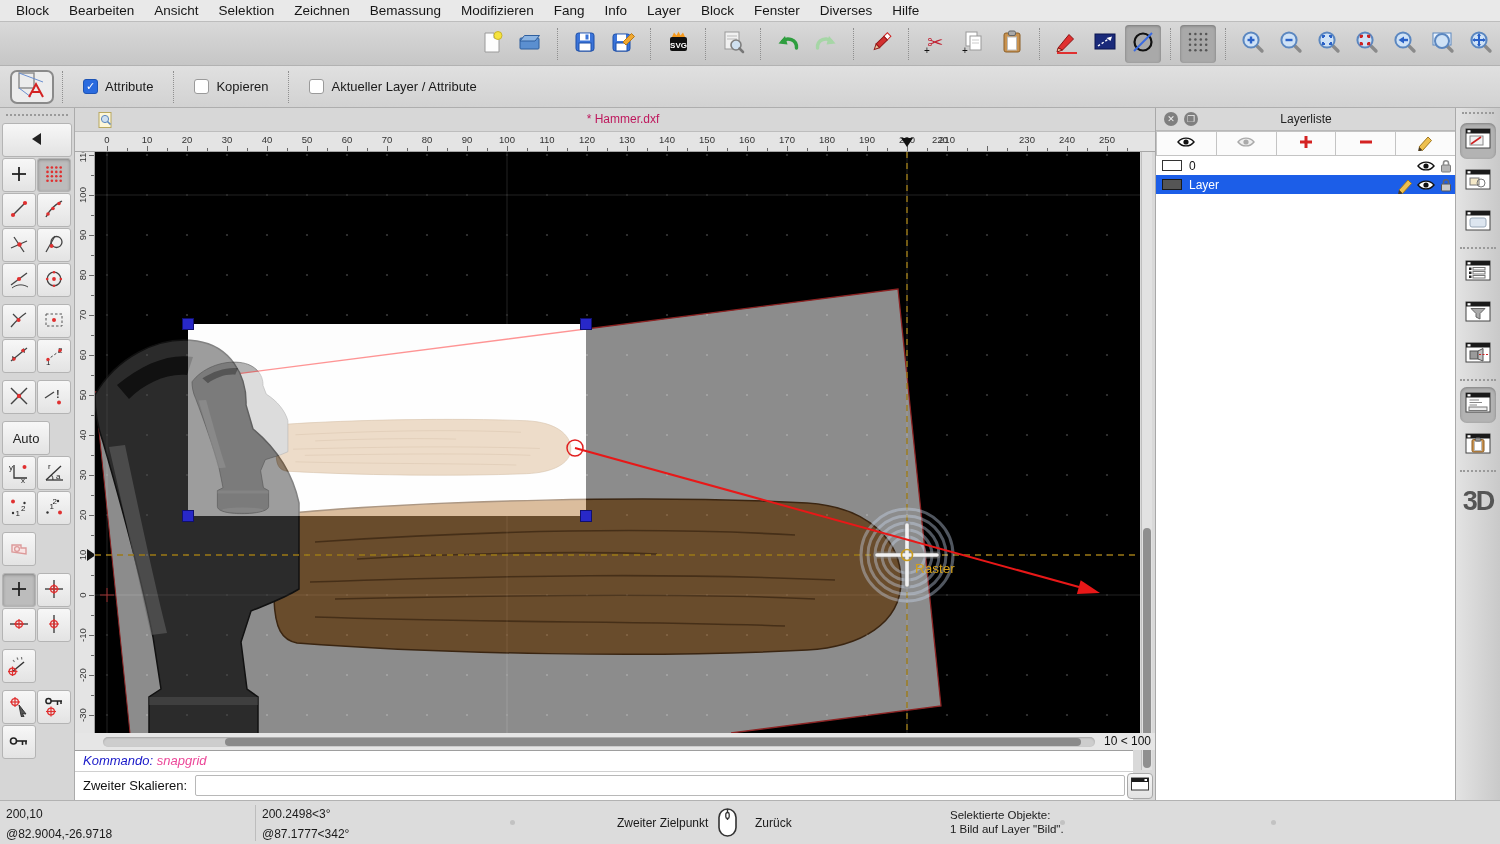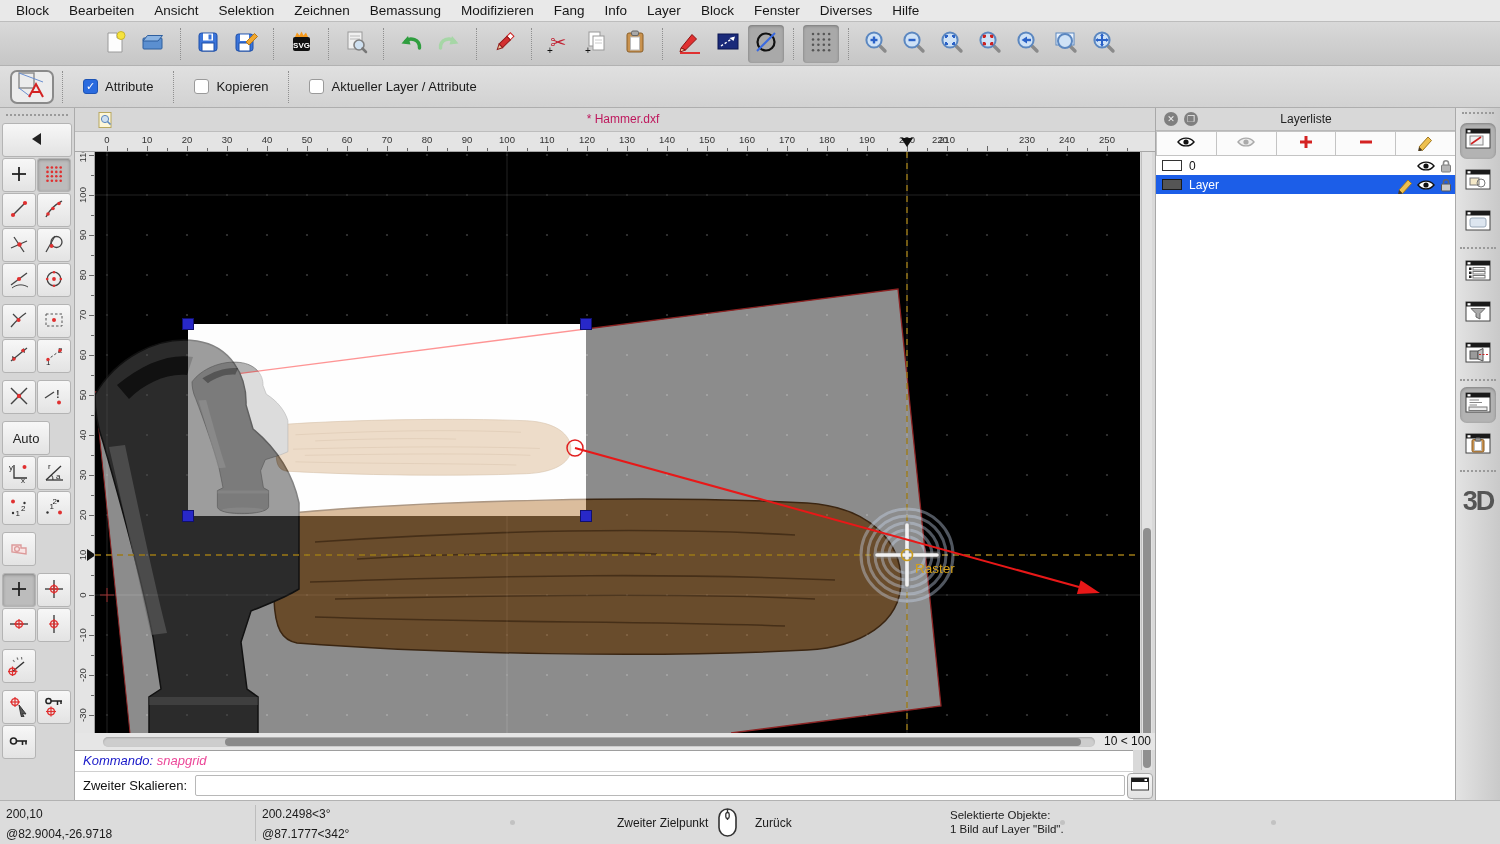--- a/index.html
+++ b/index.html
@@ -7,21 +7,21 @@
   .app { position:relative; width:1500px; height:844px; background:#d4d4d4; overflow:hidden; }
 
   
   .menubar { position:absolute; left:0; top:0; width:1500px; height:22px; background:#e9e9e9;
     border-bottom:1px solid #bdbdbd; display:flex; align-items:center; padding-left:6px; }
   .menu-item { font-size:13.5px; color:#161616; padding:0 10px; height:22px; line-height:22px; cursor:default; }
 
   
   .toolbar-main { position:absolute; left:0; top:22px; width:1500px; height:44px;
     background:linear-gradient(#d9d9d9,#c6c6c6); border-bottom:1px solid #b2b2b2;
-    display:flex; align-items:center; padding-left:96px; }
+    display:flex; align-items:center; padding-left:96px;justify-content:flex-end; }
   .tbtn { width:36px; height:38px; display:flex; align-items:center; justify-content:center; border-radius:4px; margin:0 1px; }
   .tbtn.pressed { background:#a9a9a9; box-shadow:inset 0 1px 3px rgba(0,0,0,.3); }
   .vsep { width:1px; height:32px; border-left:1px dotted #8f8f8f; margin:0 8px; }
 
   .toolbar-opts { position:absolute; left:0; top:66px; width:1500px; height:42px;
     background:linear-gradient(#e0e0e0,#d2d2d2); border-bottom:1px solid #aeaeae;
     display:flex; align-items:center; padding-left:10px; }
   .tool-current { width:44px; height:34px; border:2px solid #8a8a8a; border-radius:7px; background:#ececec;
     display:flex; align-items:center; justify-content:center; }
   .cb { display:flex; align-items:center; gap:7px; margin:0 12px; }

